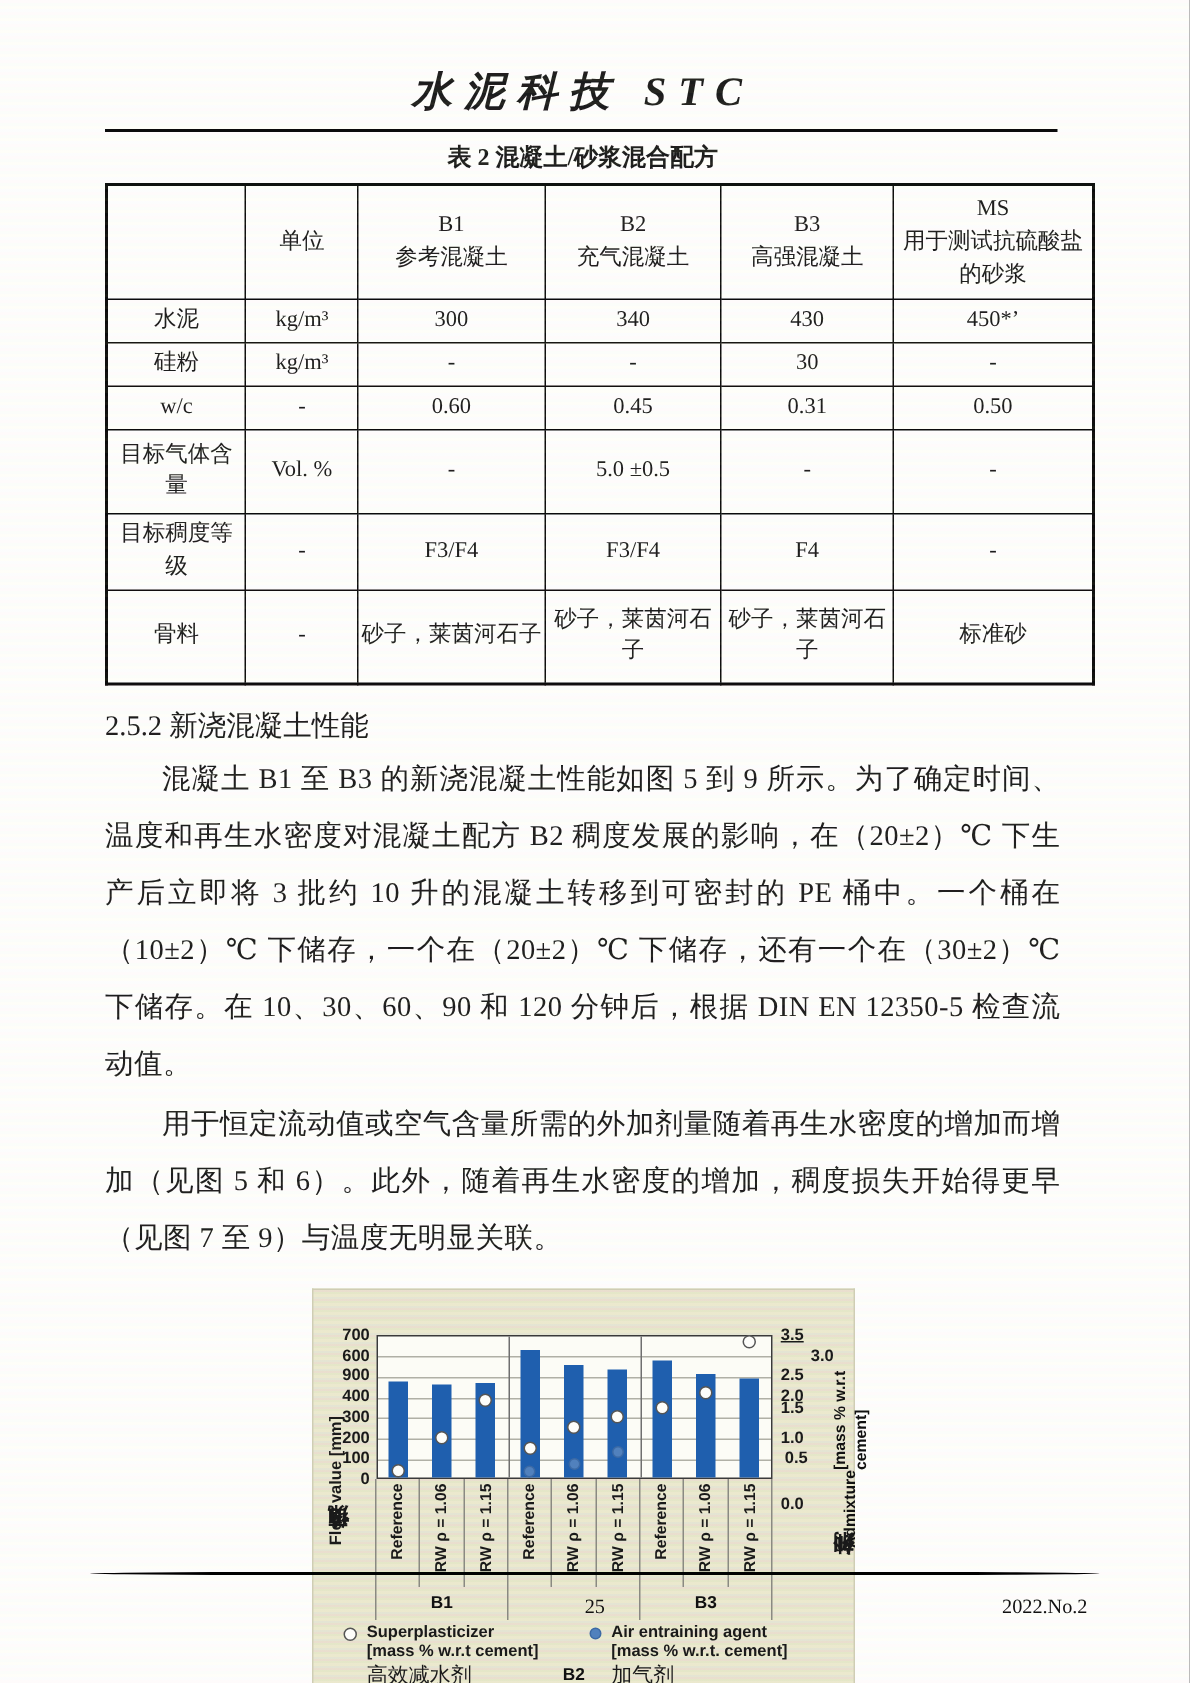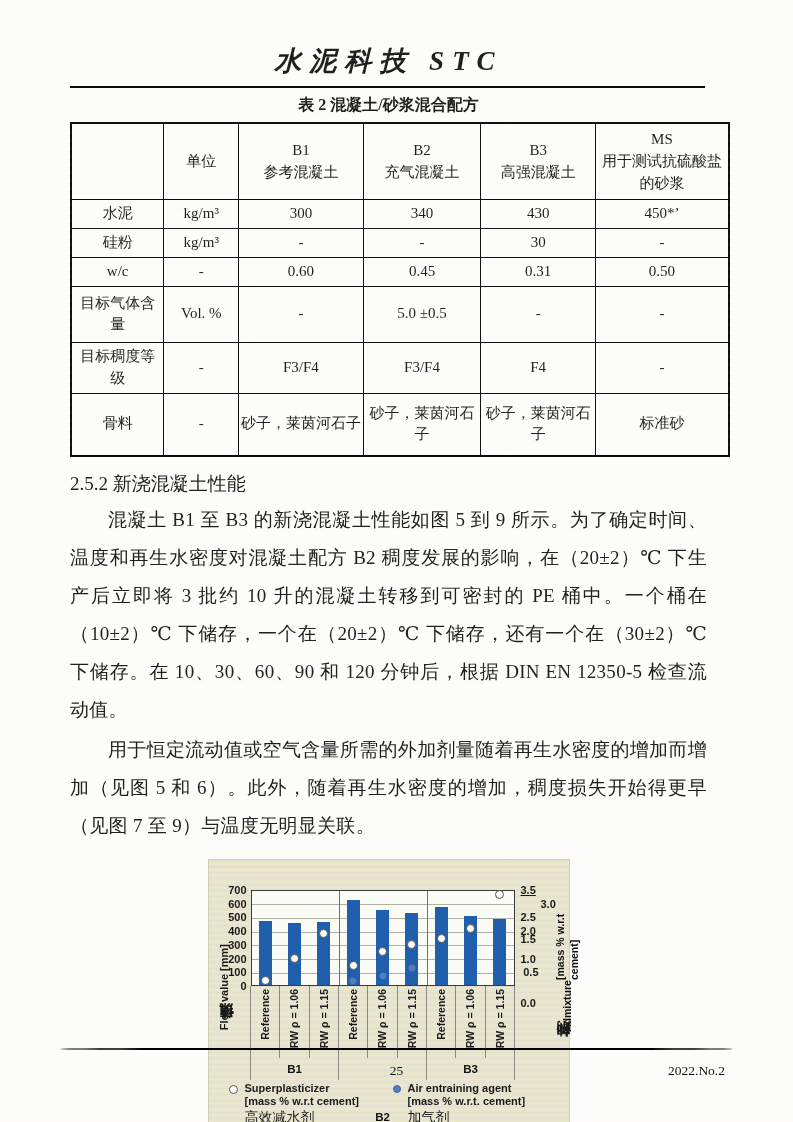--- a/index.html
+++ b/index.html
@@ -175,21 +175,21 @@
         <div class="grid" style="top: 26.9286px;"></div>
         <div class="grid" style="top: 40.6429px;"></div>
         <div class="grid" style="top: 54.3571px;"></div>
         <div class="grid" style="top: 68.0714px;"></div>
         <div class="grid" style="top: 81.7857px;"></div>
         <div class="psep" style="left: 87.5px;"></div>
         <div class="psep" style="left: 175.5px;"></div>
       </div>
       <div class="ytick" style="left: 6px; top: 24px; width: 32px; text-align: right;">700</div>
       <div class="ytick" style="left: 6px; top: 37.7143px; width: 32px; text-align: right;">600</div>
-      <div class="ytick" style="left: 6px; top: 51.4286px; width: 32px; text-align: right;">500</div>
+      <div class="ytick" style="left: 6px; top: 51.4286px; width: 32px; text-align: right;">900</div>
       <div class="ytick" style="left: 6px; top: 65.1429px; width: 32px; text-align: right;">400</div>
       <div class="ytick" style="left: 6px; top: 78.8571px; width: 32px; text-align: right;">300</div>
       <div class="ytick" style="left: 6px; top: 92.5714px; width: 32px; text-align: right;">200</div>
       <div class="ytick" style="left: 6px; top: 106.286px; width: 32px; text-align: right;">100</div>
       <div class="ytick" style="left: 6px; top: 120px; width: 32px; text-align: right;">0</div>
       <div class="ytick" style="left: 312px; top: 24px; width: 30px; text-decoration: underline;">3.5</div>
       <div class="ytick" style="left: 312px; top: 37.7143px; width: 30px; margin-left: 20px;">3.0</div>
       <div class="ytick" style="left: 312px; top: 51.4286px; width: 30px;">2.5</div>
       <div class="ytick" style="left: 312px; top: 65.1429px; width: 30px;">2.0</div>
       <div class="ytick" style="left: 312px; top: 73px; width: 30px;">1.5</div>

